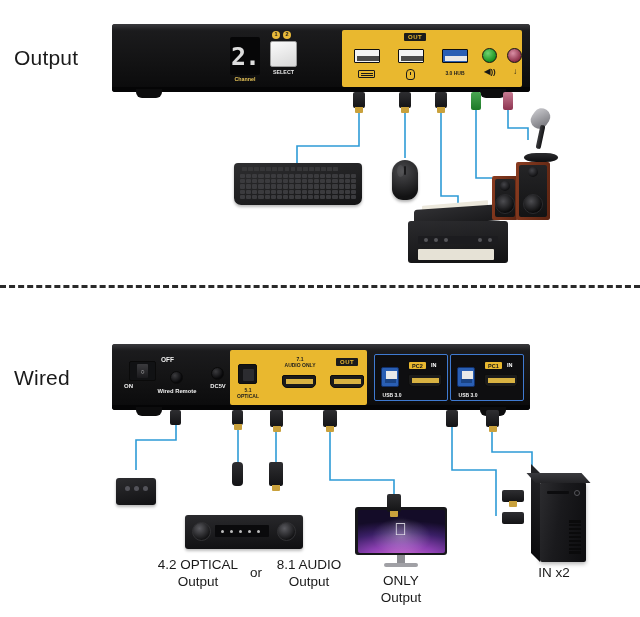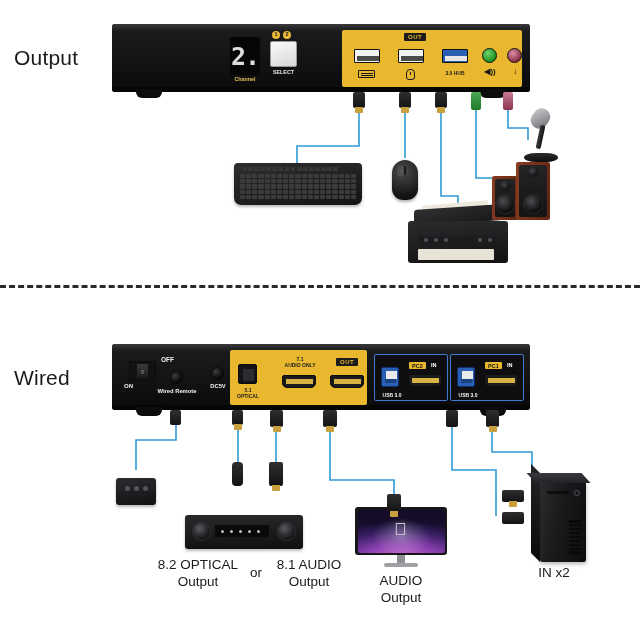--- a/index.html
+++ b/index.html
@@ -827,25 +827,25 @@
       <i></i>
       <i></i>
       <i></i>
       <i></i>
   </div>
 </div>
 <div class="conn gold" style="left:502px; top:490px; width:22px; height:12px;"></div>
 <div class="conn" style="left:502px; top:512px; width:22px; height:12px;"></div>
 
 <div class="caption" style="left:152px; top:557px; width:92px;">
-  <div>8.2 OPTICAL</div>
+  <div>4.2 OPTICAL</div>
   <div>Output</div>
 </div>
 <div class="caption or" style="left:244px; top:565px; width:24px;">or</div>
 <div class="caption" style="left:266px; top:557px; width:86px;">
   <div>8.1 AUDIO</div>
   <div>Output</div>
 </div>
 <div class="caption" style="left:358px; top:573px; width:86px;">
-  <div>AUDIO</div>
+  <div>ONLY</div>
   <div>Output</div>
 </div>
 <div class="caption" style="left:518px; top:565px; width:72px;">IN x2</div>
 
 </body></html>

